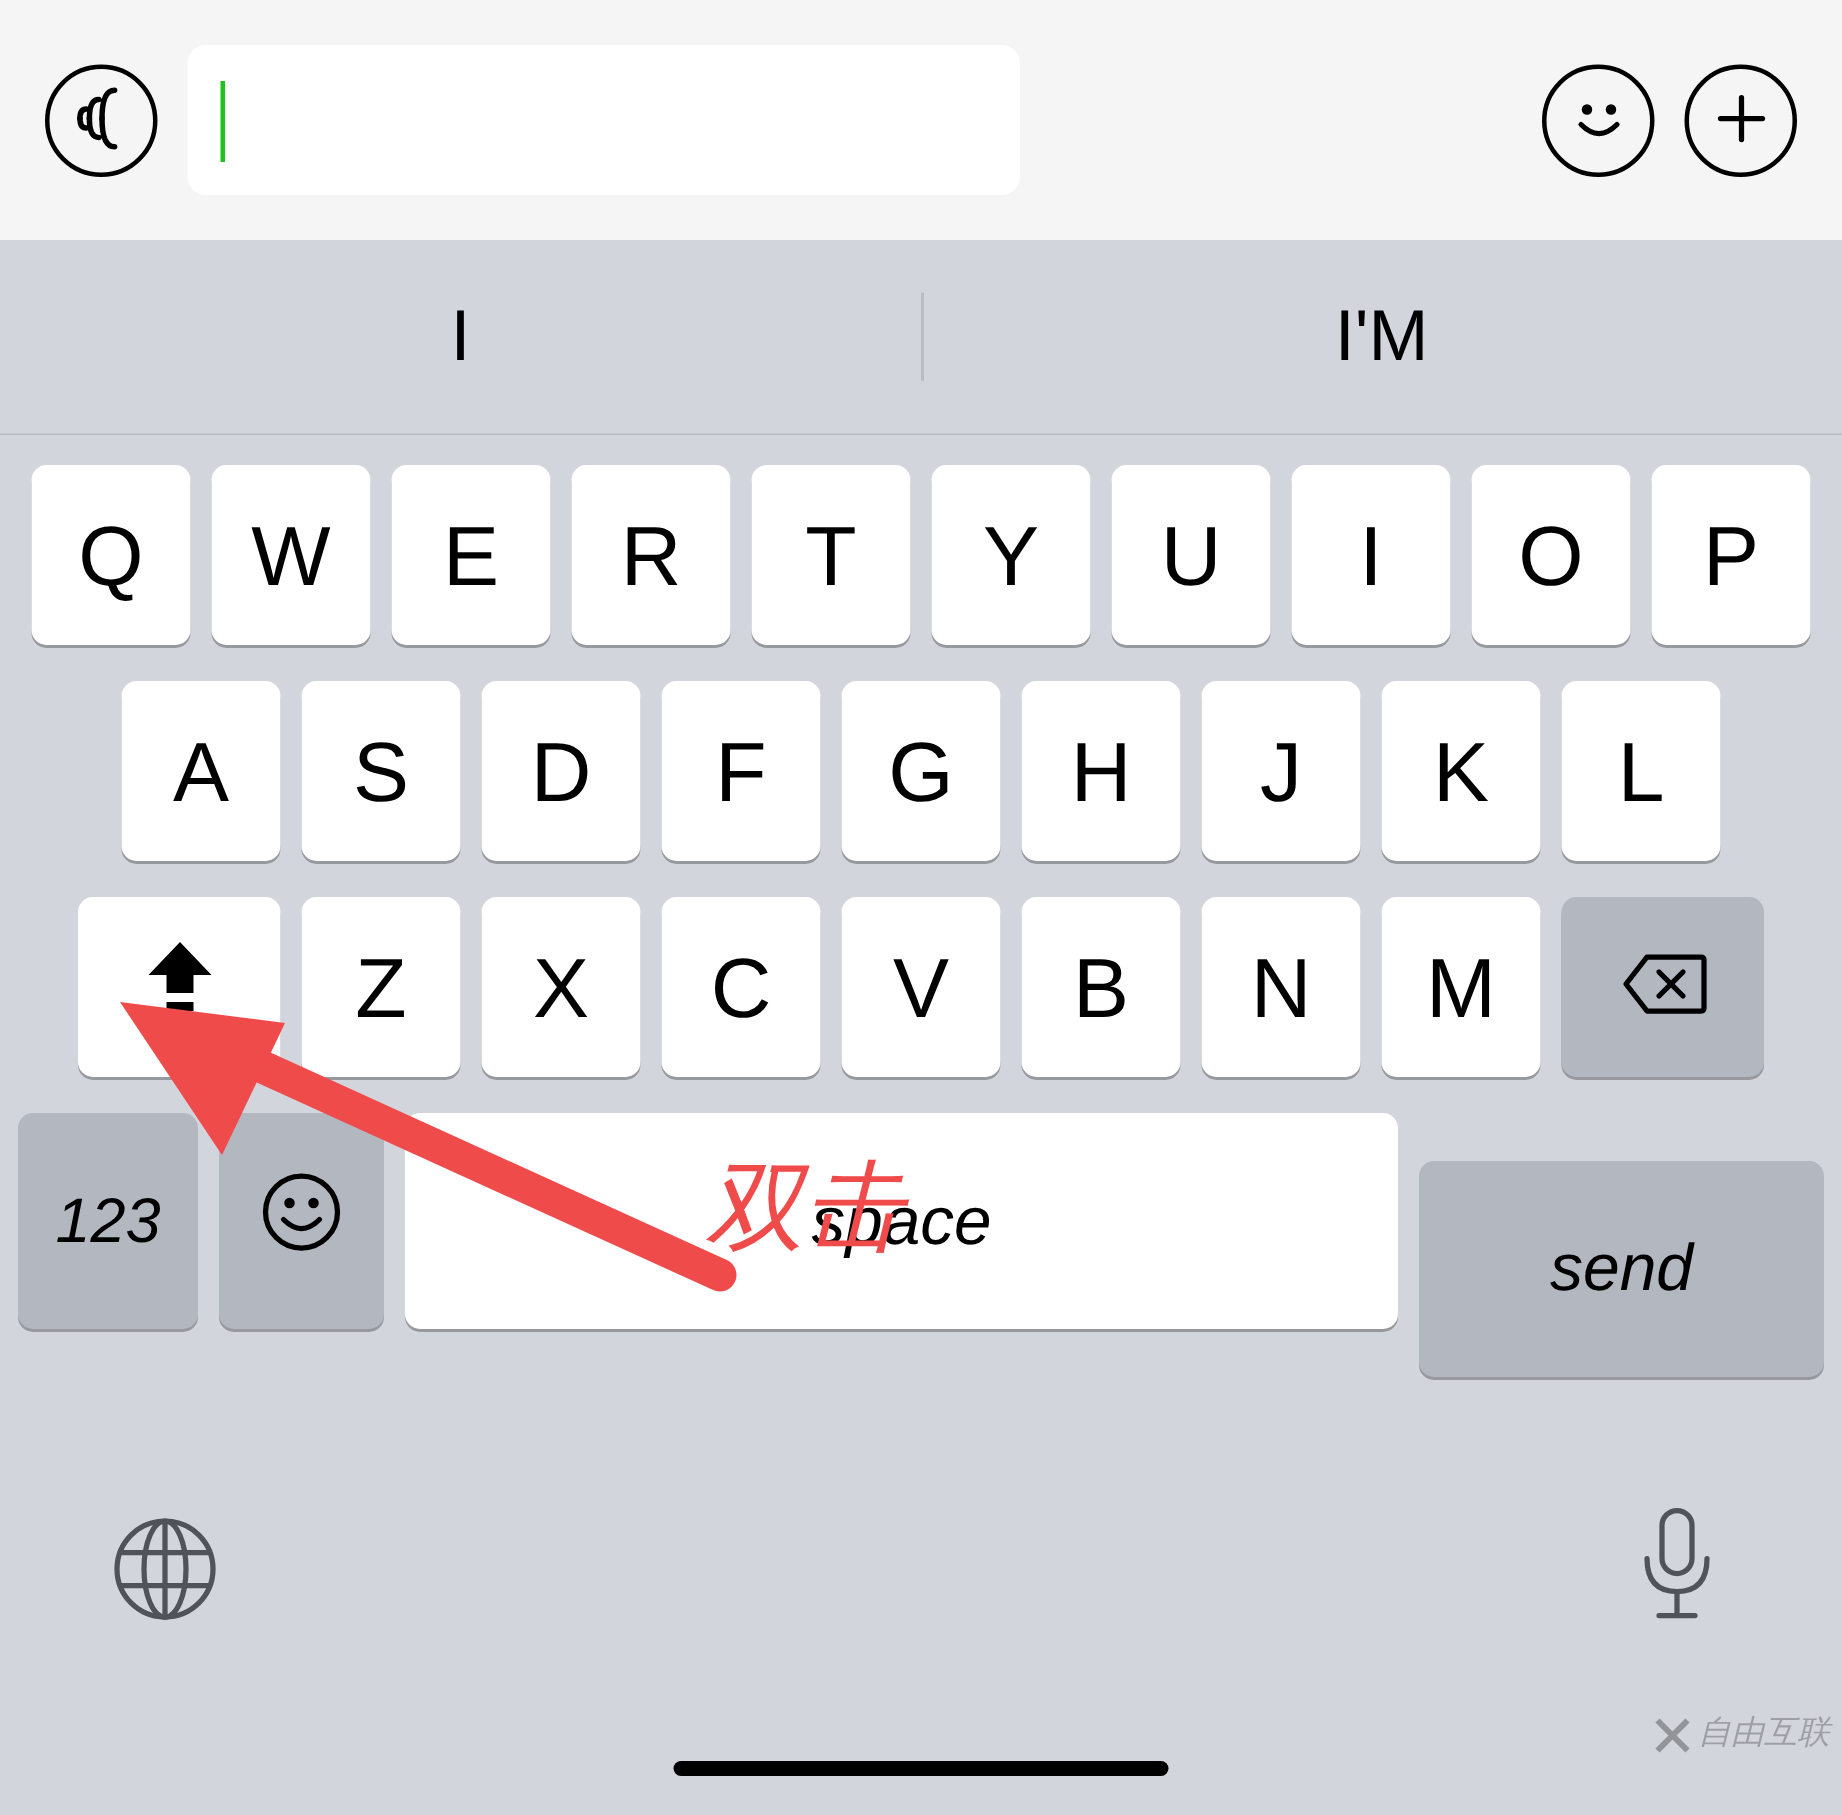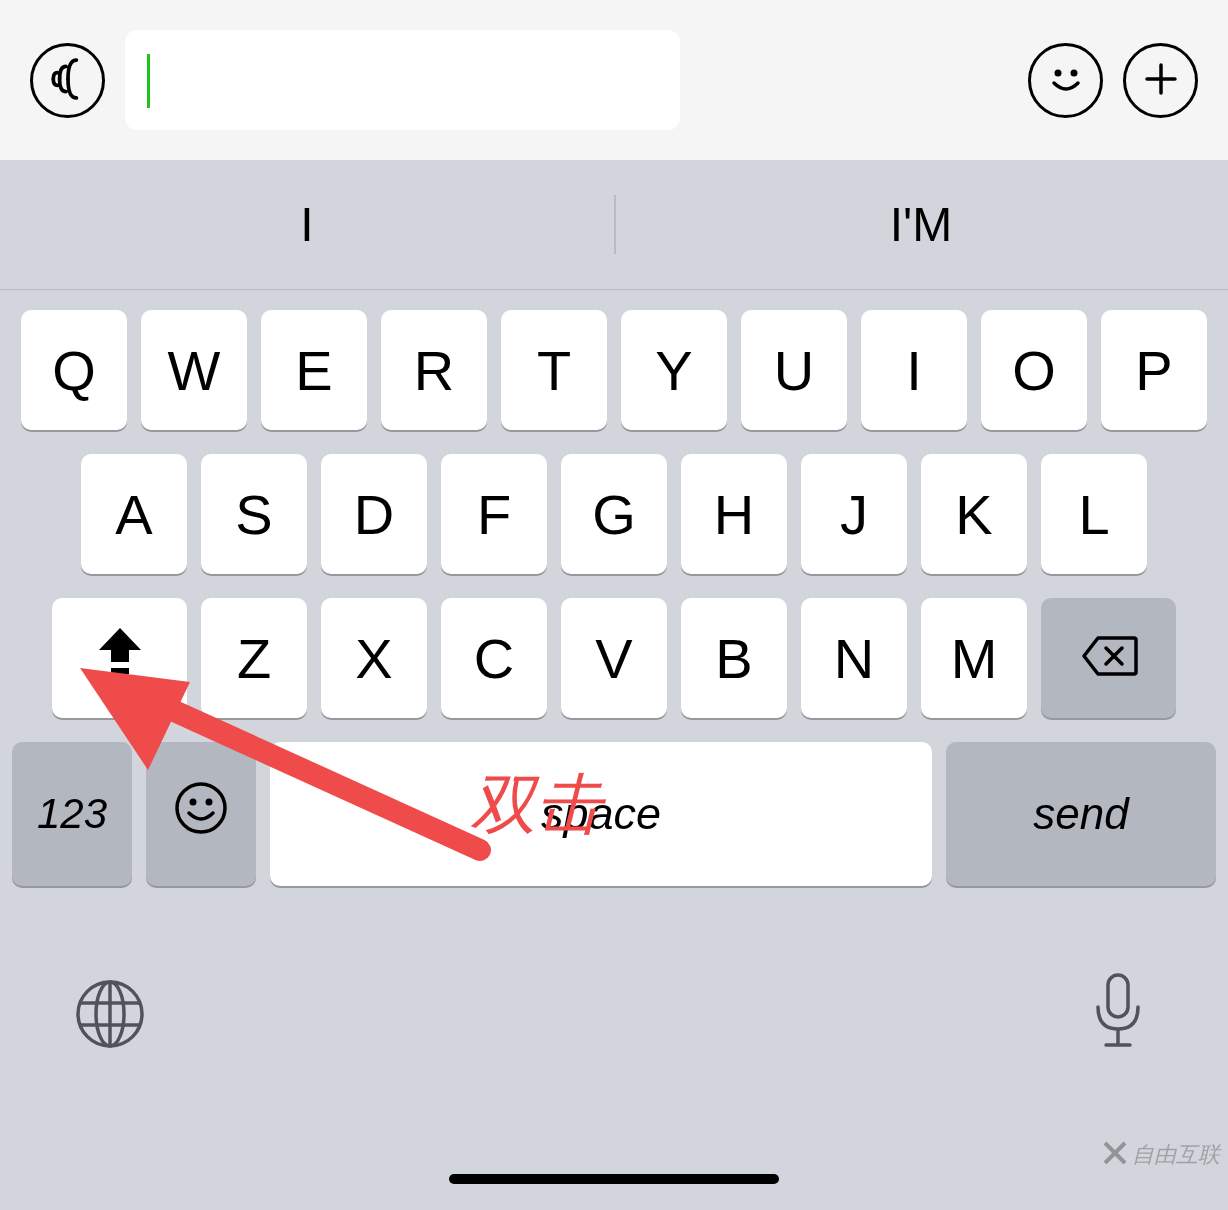--- a/index.html
+++ b/index.html
@@ -110,21 +110,21 @@
     .row3 .backspace { background: #b3b7c0; }
 
     .row4 {
       gap: 14px;
       padding: 0 2px;
     }
     .row4 .key { height: 144px; font-style: italic; }
     .row4 .num { width: 120px; background:#b3b7c0; font-size: 42px;}
     .row4 .emoji { width: 110px; background:#b3b7c0;}
     .row4 .space { flex: 1; font-size: 45px; }
-    .row4 .send { width: 270px; background:#b3b7c0; font-size: 44px; color:#000;}
+    .row4 .send { width: 270px; background:#b3b7c0; font-size: 44px; color:#000;margin-top:32px;}
 
     .bottom-bar {
       margin-top: 50px;
       height: 160px;
       display: flex;
       align-items: center;
       justify-content: space-between;
       padding: 0 65px;
     }
     .bottom-bar .icon {
@@ -164,21 +164,21 @@
       pointer-events: none;
       font-style: italic;
     }
     .watermark {
       position: absolute;
       right: 8px;
       bottom: 40px;
       font-size: 22px;
       color: rgba(0,0,0,0.25);
       display: flex;
-      align-items: flex-start;
+      align-items: flex-end;
       gap: 4px;
       font-style: italic;
     }
   </style>
 </head>
 <body>
 
 <div class="top-bar">
   <button class="icon-btn">
     <span>

